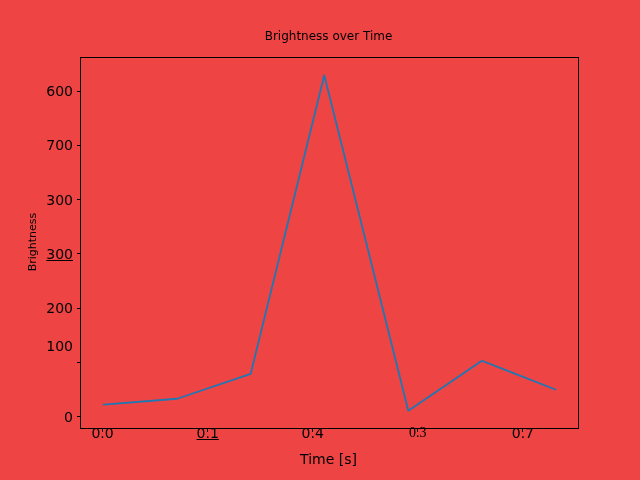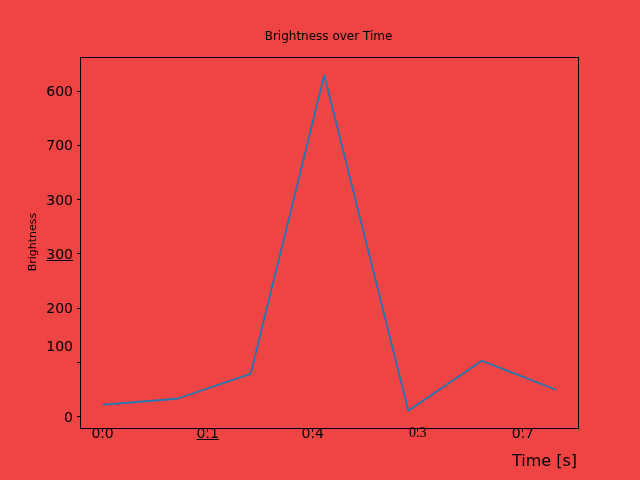--- a/index.html
+++ b/index.html
@@ -81,22 +81,22 @@
   .ytick-mark {
     left: 76.5px;
     width: 3.5px;
     height: 1px;
   }
   #xlabel {
     position: absolute;
     left: 80px;
     top: 451px;
     width: 497px;
-    text-align: right;
-    font-size: 16px;
+    text-align: center;
+    font-size: 14px;
     color: #000000;
   }
   #ylabel {
     position: absolute;
     left: 0px;
     top: 0px;
     width: 370px;
     height: 14px;
     transform-origin: left top;
     transform: translate(26px, 427px) rotate(-90deg);

